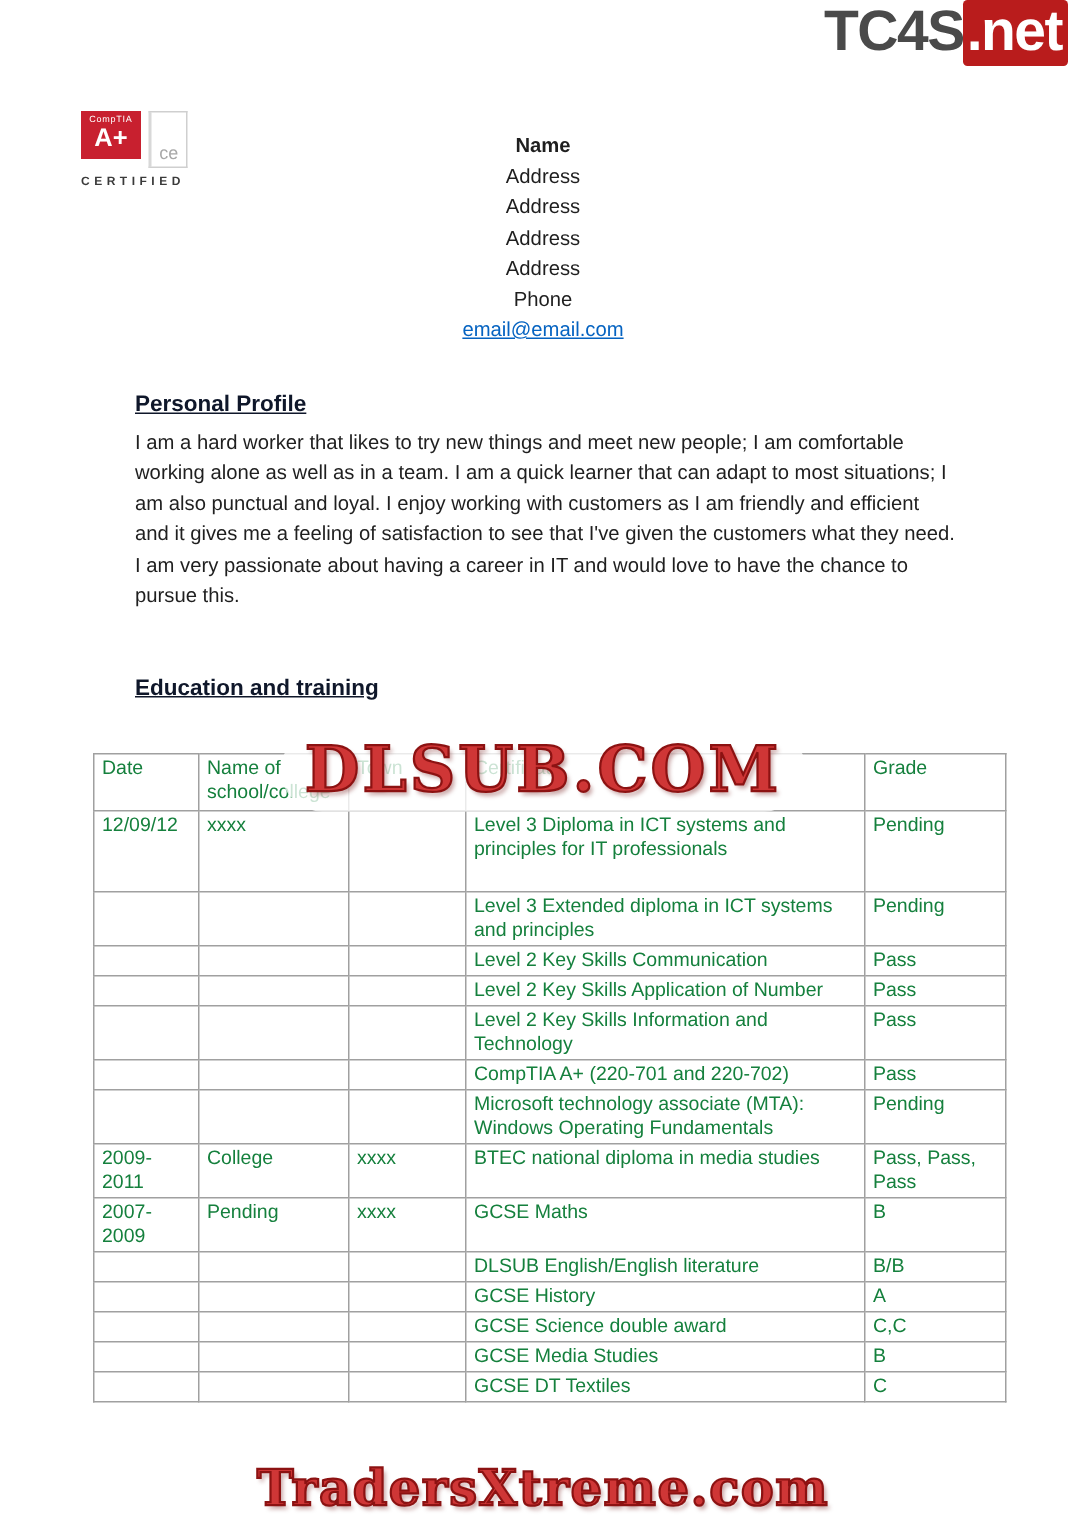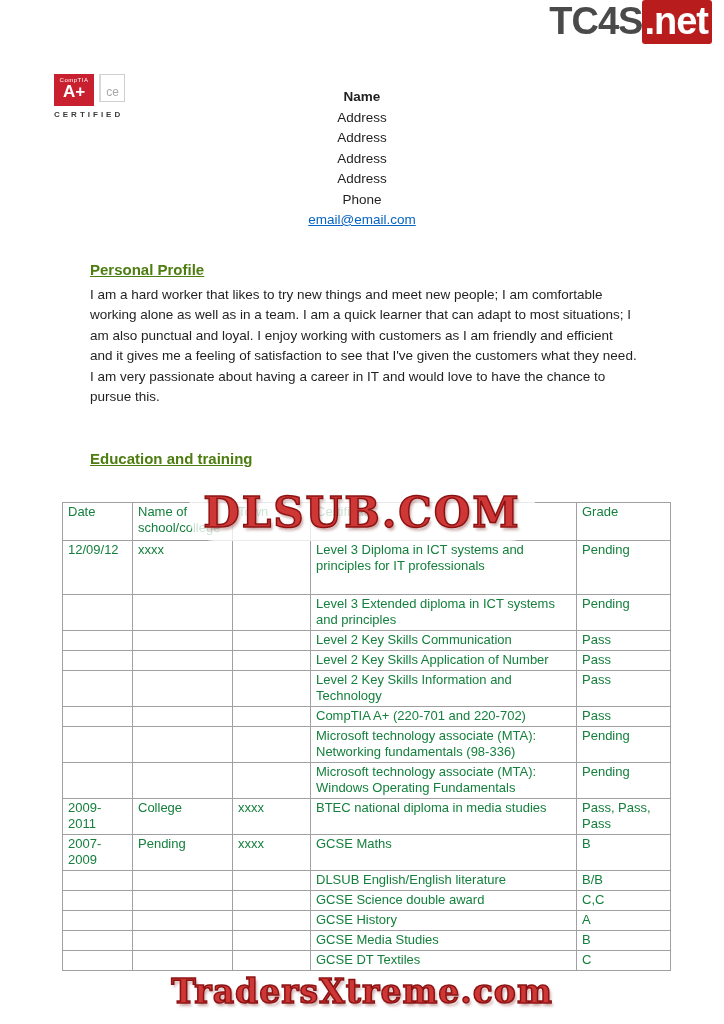--- a/index.html
+++ b/index.html
@@ -38,21 +38,21 @@
   .comptia-row { display: flex; align-items: flex-start; }
   .comptia-badge {
     width: 40px; height: 32px;
     background: #c8202f;
     color: #fff;
     text-align: center;
   }
   .comptia-brand { display: block; font-size: 6px; padding-top: 3px; letter-spacing: 0.5px; }
   .comptia-cert { display: block; font-size: 17px; font-weight: bold; line-height: 18px; }
   .comptia-ce {
-    width: 26px; height: 28px;
+    width: 26px; height: 38px;
     border: 1px solid #cfcfcf;
     border-left: 2px solid #d8d8d8;
     margin-left: 5px;
     color: #a8a8a8;
     font-size: 12px;
     display: flex; align-items: flex-end; justify-content: center;
     padding-bottom: 2px; box-sizing: border-box;
   }
   .comptia-label {
     margin-top: 4px;
@@ -72,21 +72,21 @@
   }
   .contact-name { font-weight: bold; }
   .email-link { color: #0563c1; text-decoration: underline; cursor: pointer; }
 
   
   .section-heading {
     margin: 0 88px 0 90px;
     font-size: 15px;
     font-weight: bold;
     text-decoration: underline;
-    color: #4d7c0f;
+    color: #0f172a;
   }
   .profile-heading { margin-top: 30px; }
   .body-text {
     margin: 7px 86px 0 90px;
     font-size: 13.5px;
     line-height: 20.5px;
     color: #1f1f1f;
     text-align: left;
   }
   .education-heading { margin-top: 42px; }
@@ -235,27 +235,20 @@
           <td></td>
           <td></td>
           <td></td>
           <td>CompTIA A+ (220-701 and 220-702)</td>
           <td>Pass</td>
         </tr>
         <tr>
           <td></td>
           <td></td>
           <td></td>
-          <td>Microsoft technology associate (MTA): Networking fundamentals (98-336)</td>
-          <td>Pending</td>
-        </tr>
-        <tr>
-          <td></td>
-          <td></td>
-          <td></td>
           <td>Microsoft technology associate (MTA): Windows Operating Fundamentals</td>
           <td>Pending</td>
         </tr>
         <tr>
           <td>2009-2011</td>
           <td>College</td>
           <td>xxxx</td>
           <td>BTEC national diploma in media studies</td>
           <td>Pass, Pass, Pass</td>
         </tr>
@@ -270,34 +263,34 @@
           <td></td>
           <td></td>
           <td></td>
           <td>DLSUB English/English literature</td>
           <td>B/B</td>
         </tr>
         <tr>
           <td></td>
           <td></td>
           <td></td>
+          <td>GCSE History</td>
+          <td>A</td>
+        </tr>
+        <tr>
+          <td></td>
+          <td></td>
+          <td></td>
           <td>GCSE Science double award</td>
           <td>C,C</td>
         </tr>
         <tr>
           <td></td>
           <td></td>
           <td></td>
-          <td>GCSE History</td>
-          <td>A</td>
-        </tr>
-        <tr>
-          <td></td>
-          <td></td>
-          <td></td>
           <td>GCSE Media Studies</td>
           <td>B</td>
         </tr>
         <tr>
           <td></td>
           <td></td>
           <td></td>
           <td>GCSE DT Textiles</td>
           <td>C</td>
         </tr>

